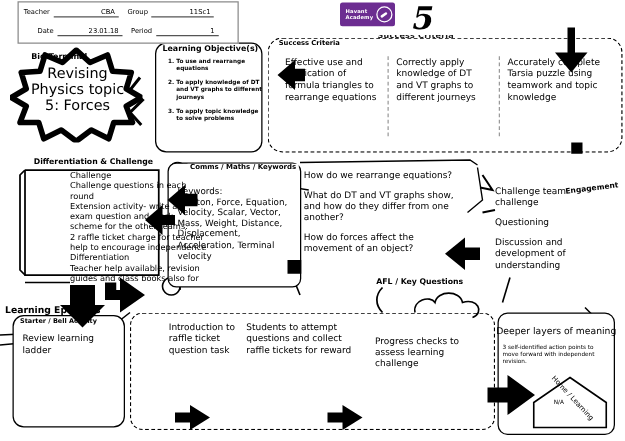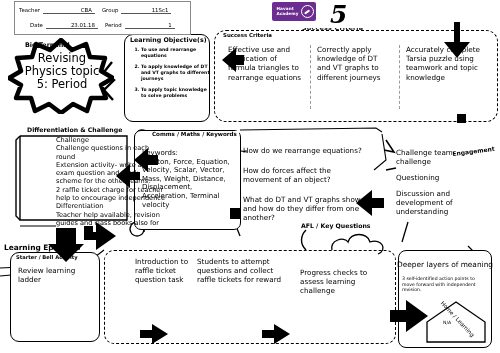--- a/index.html
+++ b/index.html
@@ -130,21 +130,21 @@
   #cmk-title{left:150px;top:131px;font-size:5.6px;font-weight:bold;z-index:16;background:#fff;padding:0 2px;}
   #cmk-body{
     left:142px;top:142px;width:94px;z-index:15;
     font-size:7px;line-height:8.6px;
   }
   #cmk-body .kw-head{margin-top:7px;}
   #afl-text{
     left:243px;top:135px;width:128px;z-index:11;
     font-size:7.2px;line-height:9px;
   }
-  #afl-text p{margin:11px 0 7px 0;}
+  #afl-text p{margin:0 0 7px 0;}
   #afl-title{left:300px;top:222px;font-size:6.2px;font-weight:bold;z-index:13;background:#fff;padding:0 1px;}
 
   
   #eng-text{
     left:396px;top:148px;width:70px;z-index:13;
     font-size:7.2px;line-height:9px;
   }
   #eng-text p{margin:0 0 7px 0;}
   #eng-label{
     left:452px;top:150px;z-index:14;
@@ -248,21 +248,21 @@
 </div>
 
 <div id="lesson-num" class="abs">5</div>
 
 <div id="bigpic-star" class="abs">
   <svg width="106" height="76" viewBox="0 0 106 76">
     <polygon points="53,2 64,12 78,6 82,19 97,20 93,33 105,40 93,47 98,60 83,60 79,73 65,66 53,75 41,66 27,73 23,60 8,60 13,47 1,40 13,33 9,20 24,19 28,6 42,12" fill="#fff" stroke="#000" stroke-width="4.5" stroke-linejoin="round"></polygon>
   </svg>
 </div>
 <div id="bigpic-label" class="abs">Big Terminal</div>
-<div id="bigpic-text" class="abs">Revising Physics topic 5: Period</div>
+<div id="bigpic-text" class="abs">Revising Physics topic 5: Forces</div>
 
 <div id="lo-box" class="abs"></div>
 <div id="lo-title" class="abs">Learning Objective(s)</div>
 <ol id="lo-list" class="abs">
   <li>To use and rearrange equations</li>
   <li>To apply knowledge of DT and VT graphs to different journeys</li>
   <li>To apply topic knowledge to solve problems</li>
 </ol>
 
 <div id="sc-box" class="abs"></div>
@@ -292,22 +292,22 @@
 
 <div id="cmk-box" class="abs"></div>
 <div id="cmk-title" class="abs">Comms / Maths / Keywords</div>
 <div id="cmk-body" class="abs">
   <div class="kw-head">Keywords:</div>
   <div>Newton, Force, Equation, Velocity, Scalar, Vector, Mass, Weight, Distance, Displacement, Acceleration, Terminal velocity</div>
 </div>
 
 <div id="afl-text" class="abs">
   <p>How do we rearrange equations?</p>
+  <p>What do DT and VT graphs show, and how do they differ from one another?</p>
   <p>How do forces affect the movement of an object?</p>
-  <p>What do DT and VT graphs show, and how do they differ from one another?</p>
 </div>
 <div id="afl-title" class="abs">AFL / Key Questions</div>
 
 <div id="eng-text" class="abs">
   <p>Challenge team challenge</p>
   <p>Questioning</p>
   <p>Discussion and development of understanding</p>
 </div>
 <div id="eng-label" class="abs">Engagement</div>
 

